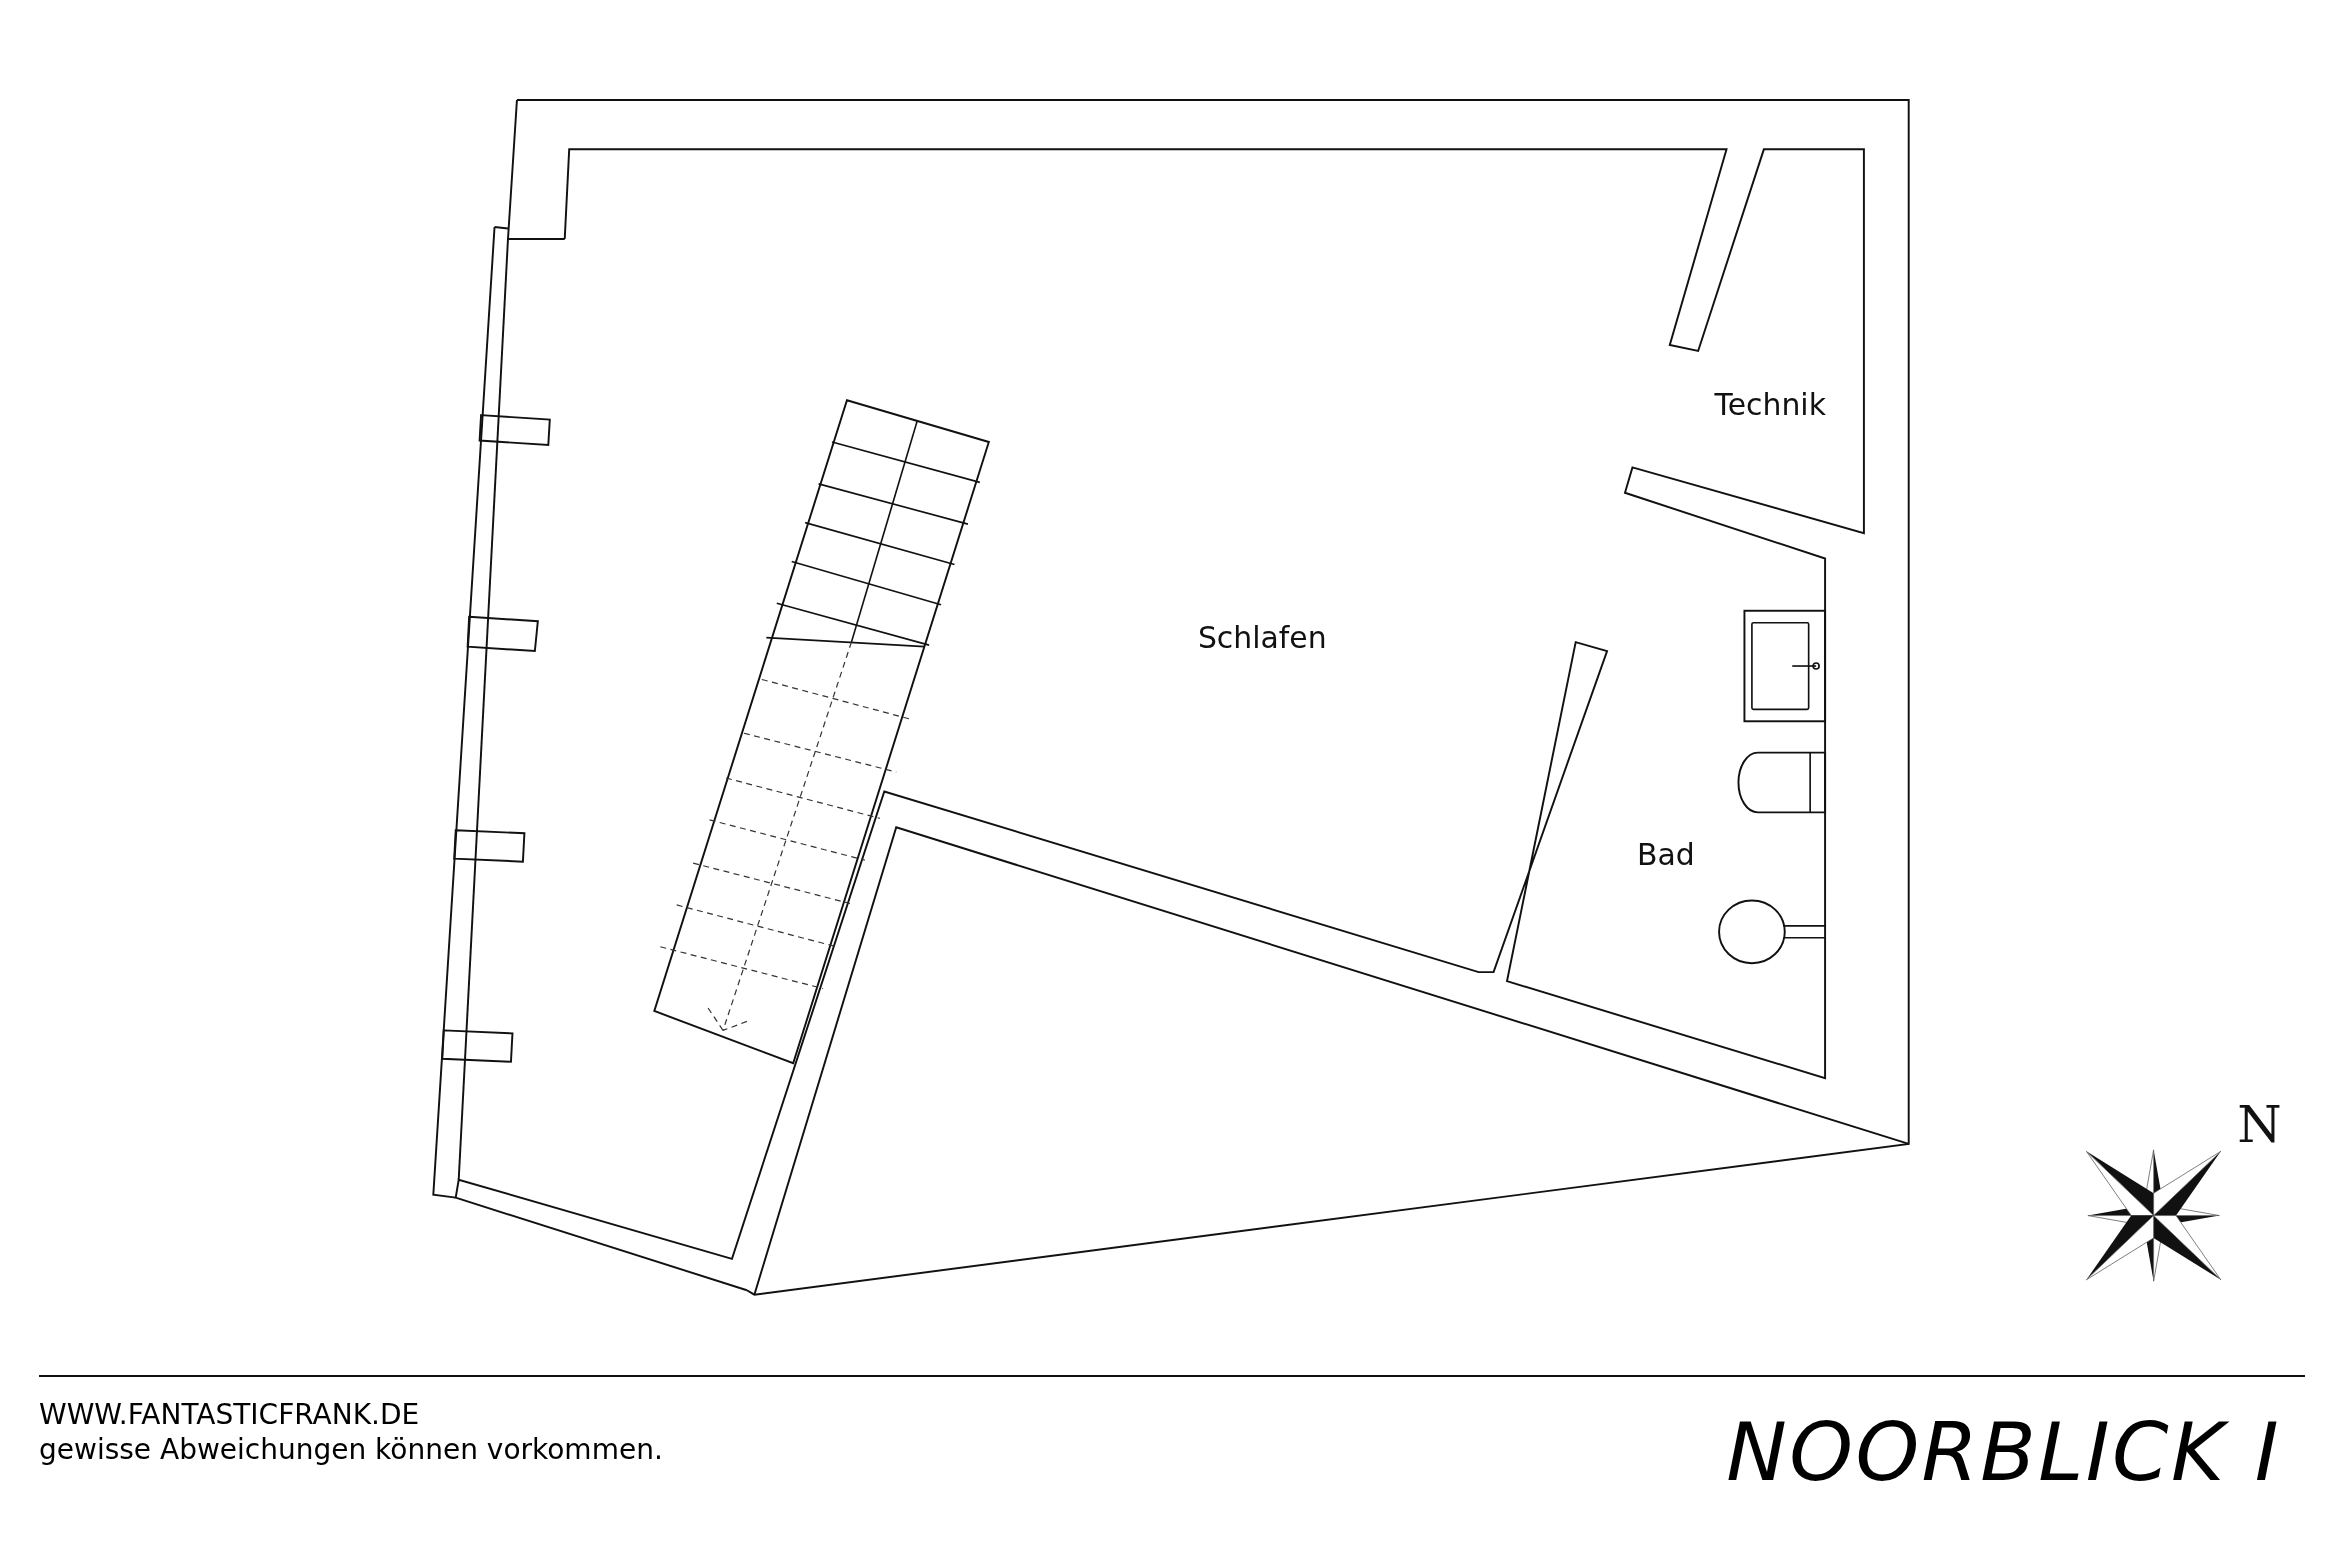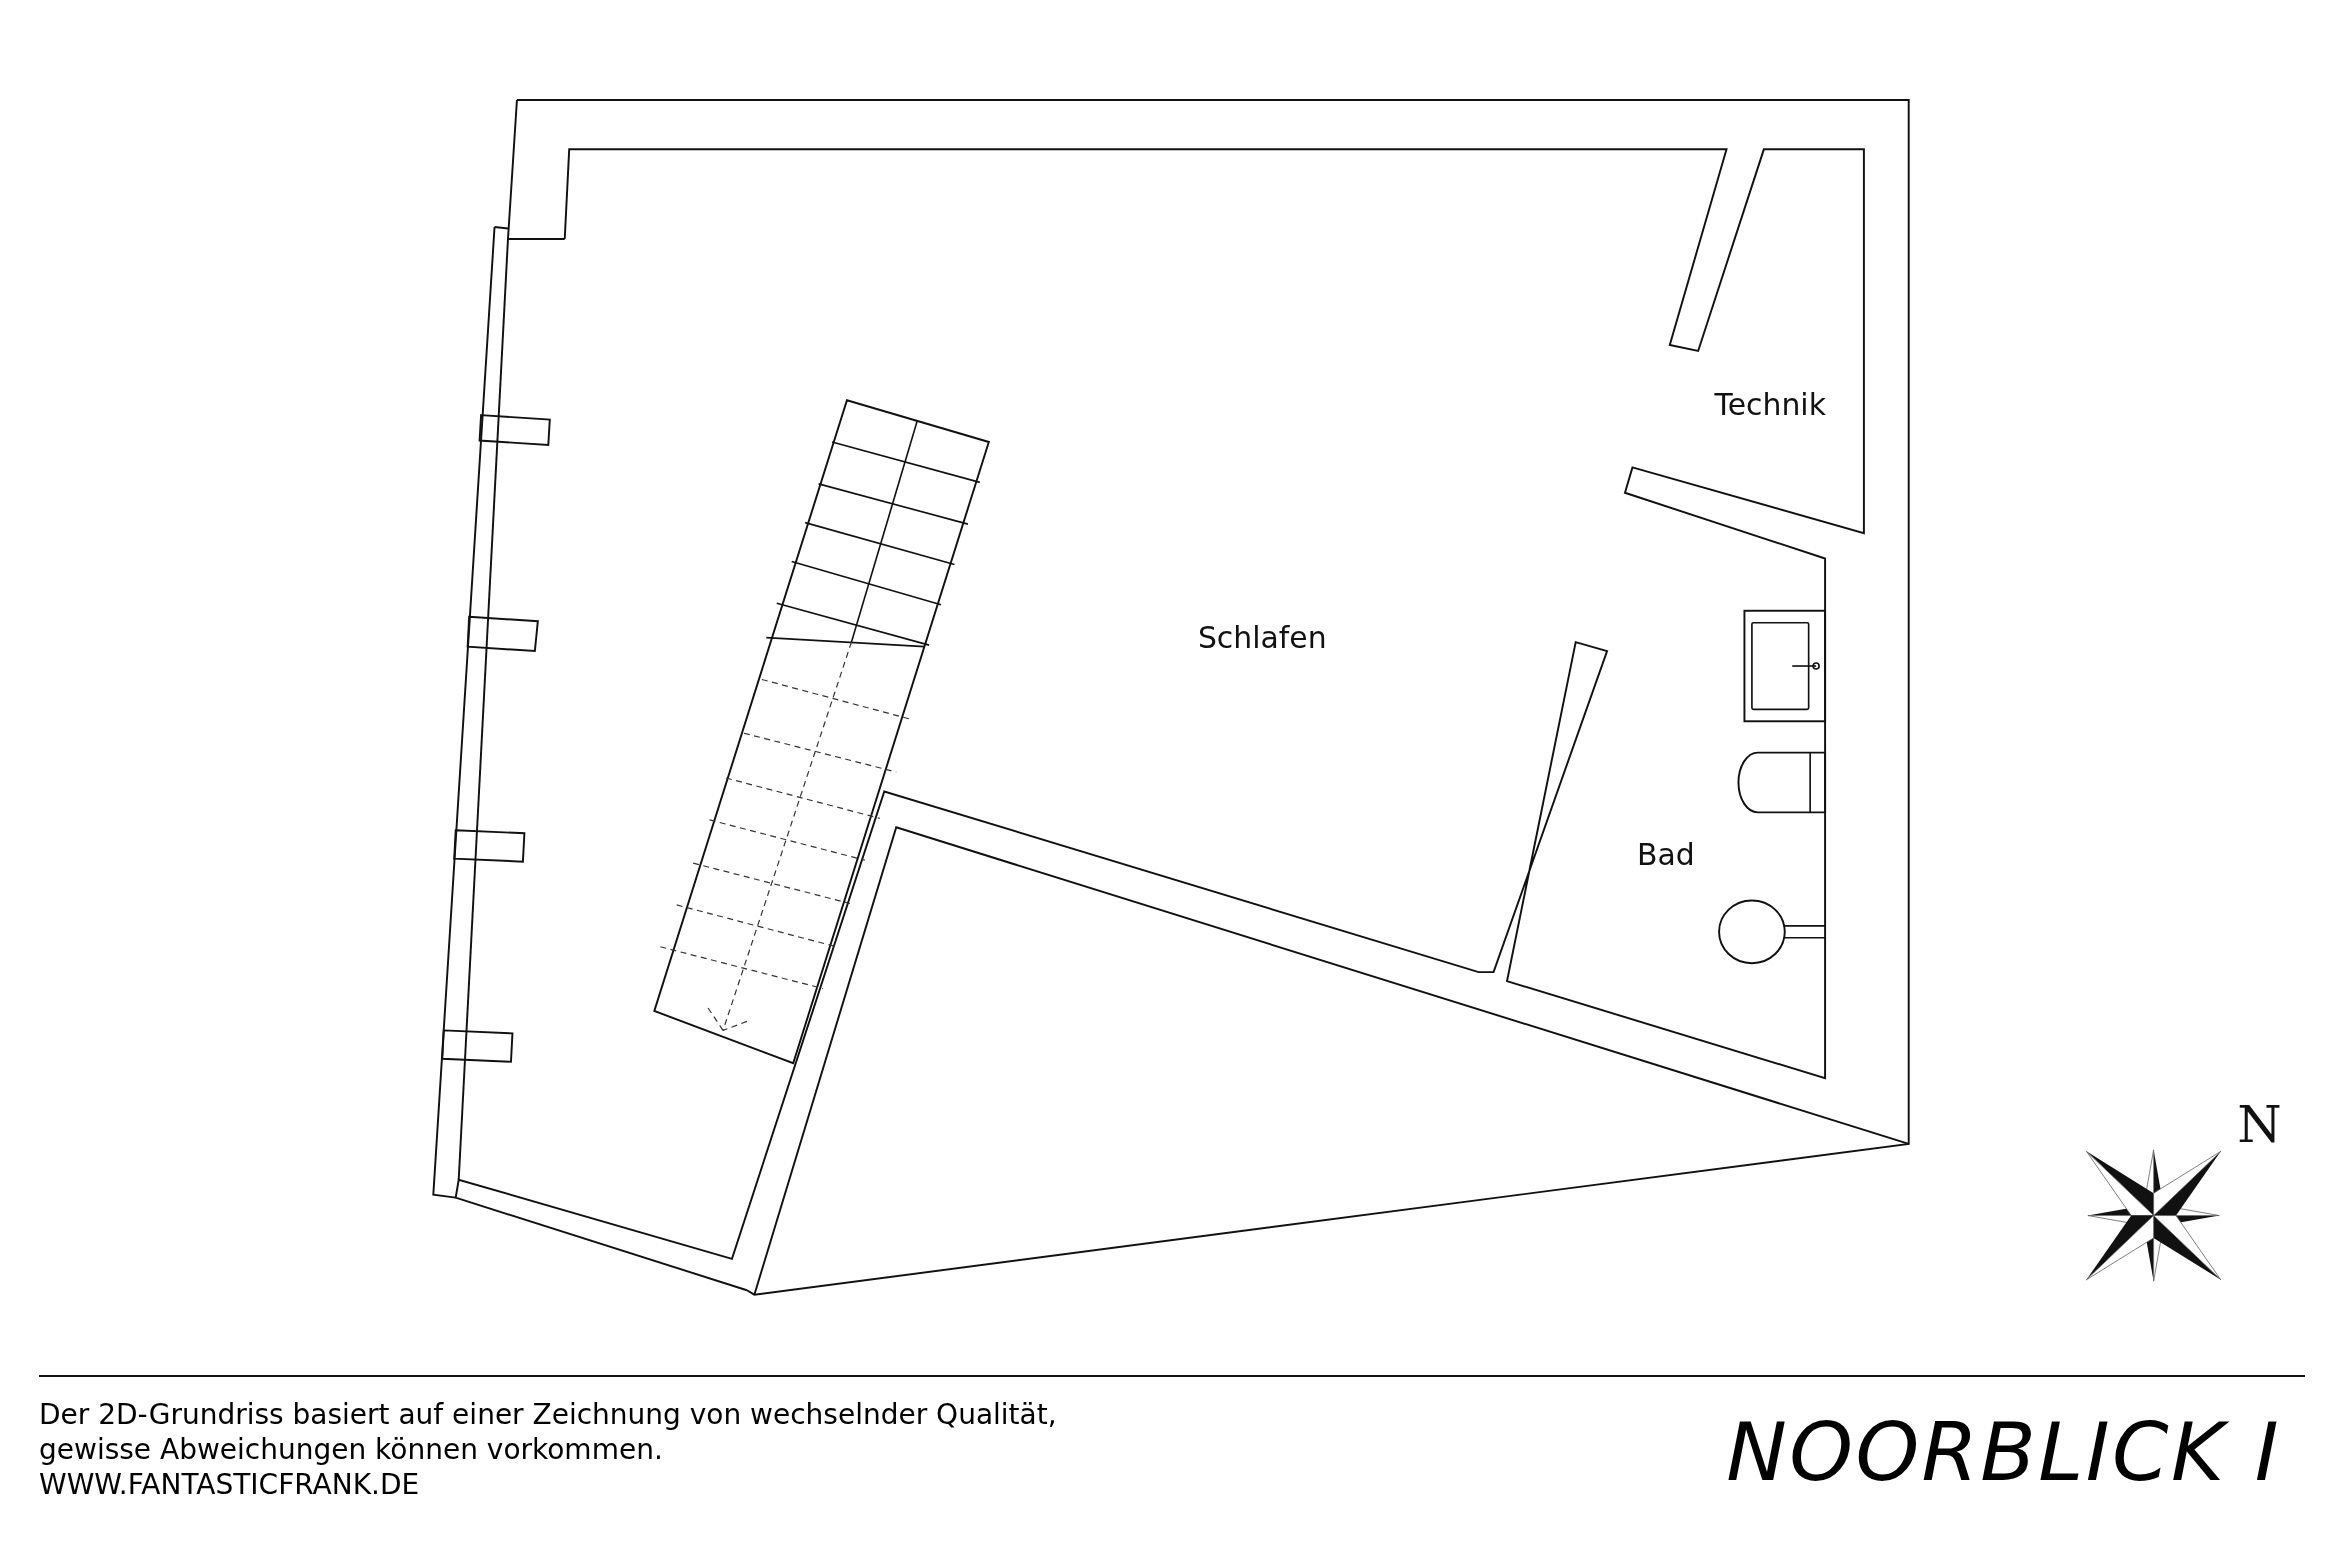--- a/index.html
+++ b/index.html
@@ -101,19 +101,18 @@
       <polygon points="-45,43 -15,0 0,0" fill="#111"></polygon>
       <polygon points="-45,43 0,15 0,0" fill="#fff" stroke="#555" stroke-width="0.5"></polygon>
     </g>
     <text class="compass-n" x="1498" y="765"><tspan>N</tspan></text>
   </g>
 </svg>
 
 <div class="footer-rule"></div>
 
 <div class="disclaimer">
-  <div>Der 2D-Grundriss basiert auf einer Zeichnung von wechselnder Qualität,</div>
+  <div>WWW.FANTASTICFRANK.DE</div>
   <div>gewisse Abweichungen können vorkommen.</div>
-  <div>WWW.FANTASTICFRANK.DE</div>
 </div>
 
 <div class="project-title">NOORBLICK I</div>
 
 
 </body></html>

